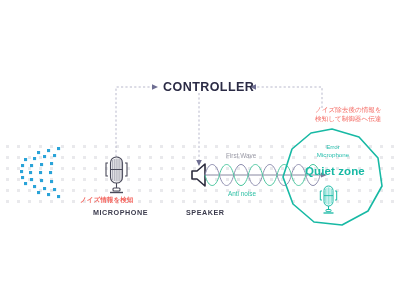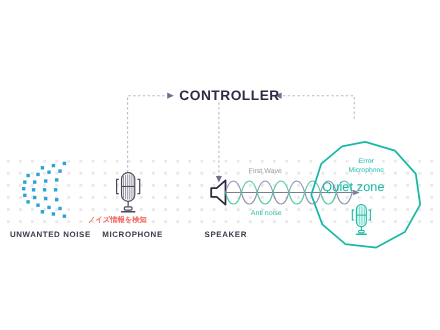--- a/index.html
+++ b/index.html
@@ -29,22 +29,23 @@
     font-family:"DejaVu Sans",sans-serif;
   }
   .wave-lbl{font-size:6.4px;white-space:nowrap;font-weight:400;}
   #first-wave-label{color:#9a9aa6;}
   #anti-noise-label{color:#2bbfa4;}
   #error-mic-label{
     color:#27bfae;font-size:6.2px;line-height:7.6px;text-align:center;
     white-space:nowrap;
   }
   #quiet-zone-label{
-    color:#17b9a4;font-size:11.5px;font-weight:400;white-space:nowrap;
+    color:#17b9a4;font-size:11.5px;font-weight:700;white-space:nowrap;
     letter-spacing:.1px;
+    margin-left:12px;
   }
   svg{display:block;overflow:visible;}
 </style>
 </head>
 <body>
 
 <div id="stage">
 
   <div class="abs" id="dot-band"></div>
 
@@ -89,21 +90,20 @@
 
       <rect x="37" y="29" width="3.1" height="3.1"></rect>
       <rect x="38" y="20" width="3.1" height="3.1"></rect>
       <rect x="38" y="38" width="3.1" height="3.1"></rect>
       <rect x="41" y="12" width="3.1" height="3.1"></rect>
       <rect x="41" y="46" width="3.1" height="3.1"></rect>
       <rect x="45" y="5" width="3.1" height="3.1"></rect>
       <rect x="45" y="53" width="3.1" height="3.1"></rect>
     </g>
   </svg>
-  <div class="abs caps" style="left:9px;top:208px;">UNWANTED NOISE</div>
 
   <svg class="abs" style="left:103px;top:152px;width:27px;height:44px;">
     <g stroke="#4a4a5a" stroke-width="1.1" fill="none">
 
       <path d="M5,11 L3,11 L3,24 L5,24"></path>
       <path d="M22,11 L24,11 L24,24 L22,24"></path>
 
       <rect x="7.5" y="5" width="12" height="26" rx="5.8" fill="#ffffff"></rect>
 
       <g stroke="#7b7b8c" stroke-width=".75">
@@ -171,14 +171,18 @@
         <line x1="11.9" y1="5.6" x2="11.9" y2="22.4"></line>
         <line x1="13.4" y1="6.5" x2="13.4" y2="21.5"></line>
       </g>
       <line x1="6" y1="13.6" x2="15" y2="13.6" stroke="#17b9a4" stroke-width=".9"></line>
       <line x1="10.5" y1="24" x2="10.5" y2="27.5"></line>
       <rect x="8" y="27.5" width="5" height="2.2" rx=".8" fill="#ffffff"></rect>
       <line x1="5.5" y1="31" x2="15.5" y2="31" stroke-width="1.3"></line>
     </g>
   </svg>
 
+  <div class="abs jp-red" style="left:315px;top:106px;text-align:left;">
+    <span>ノイズ除去後の情報を</span><br>
+    <span>検知して制御器へ伝達</span>
+  </div>
 
 </div>
 
 </body></html>

